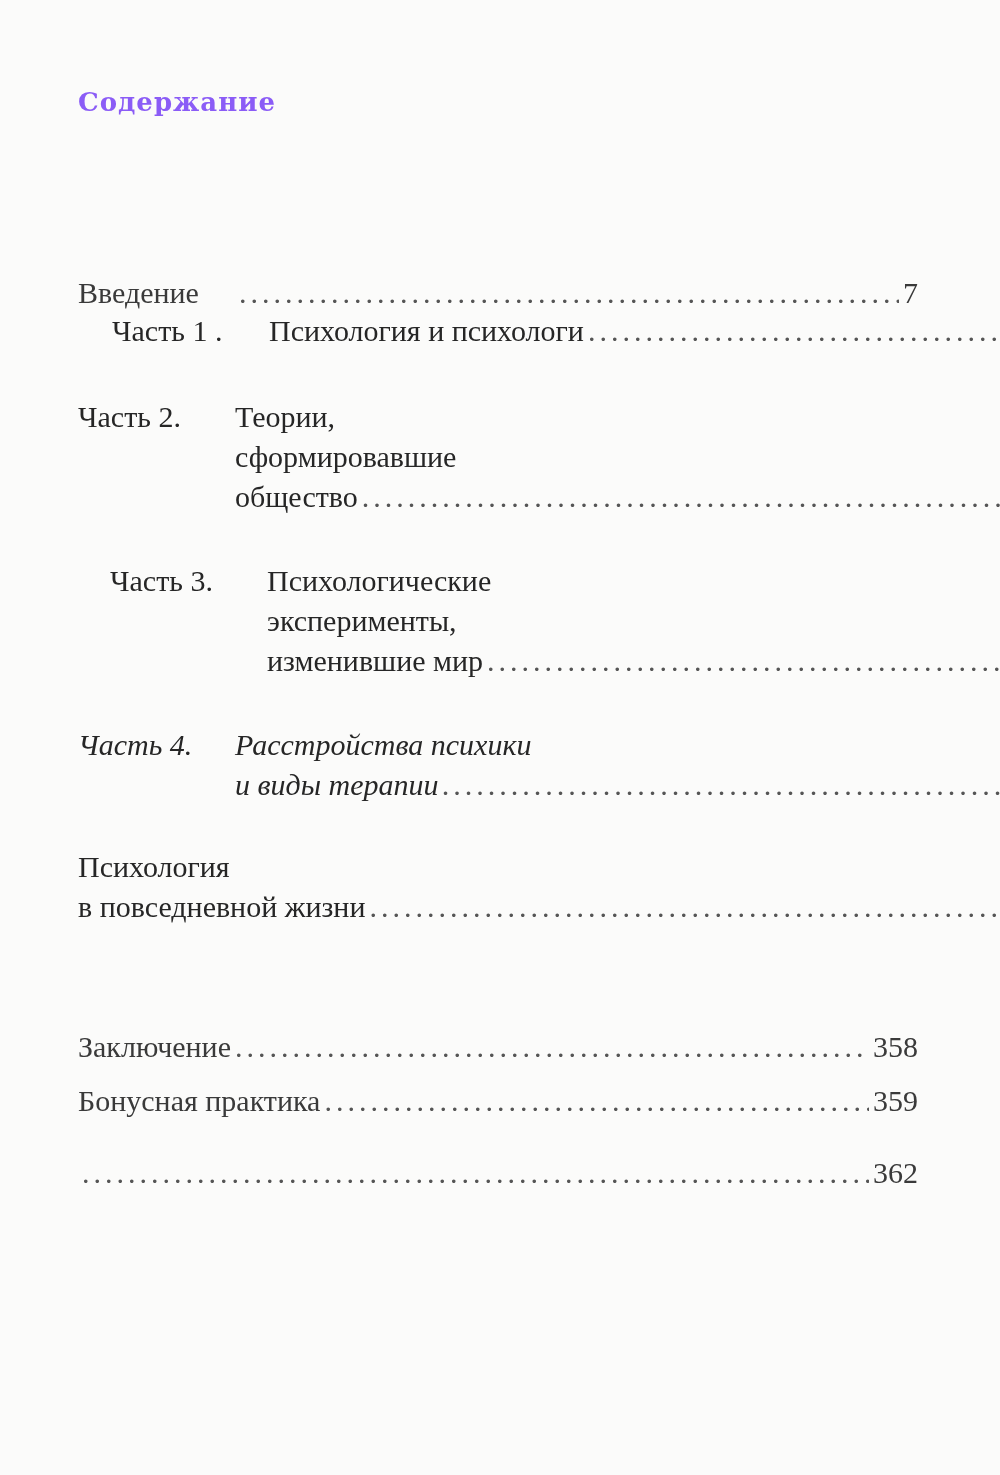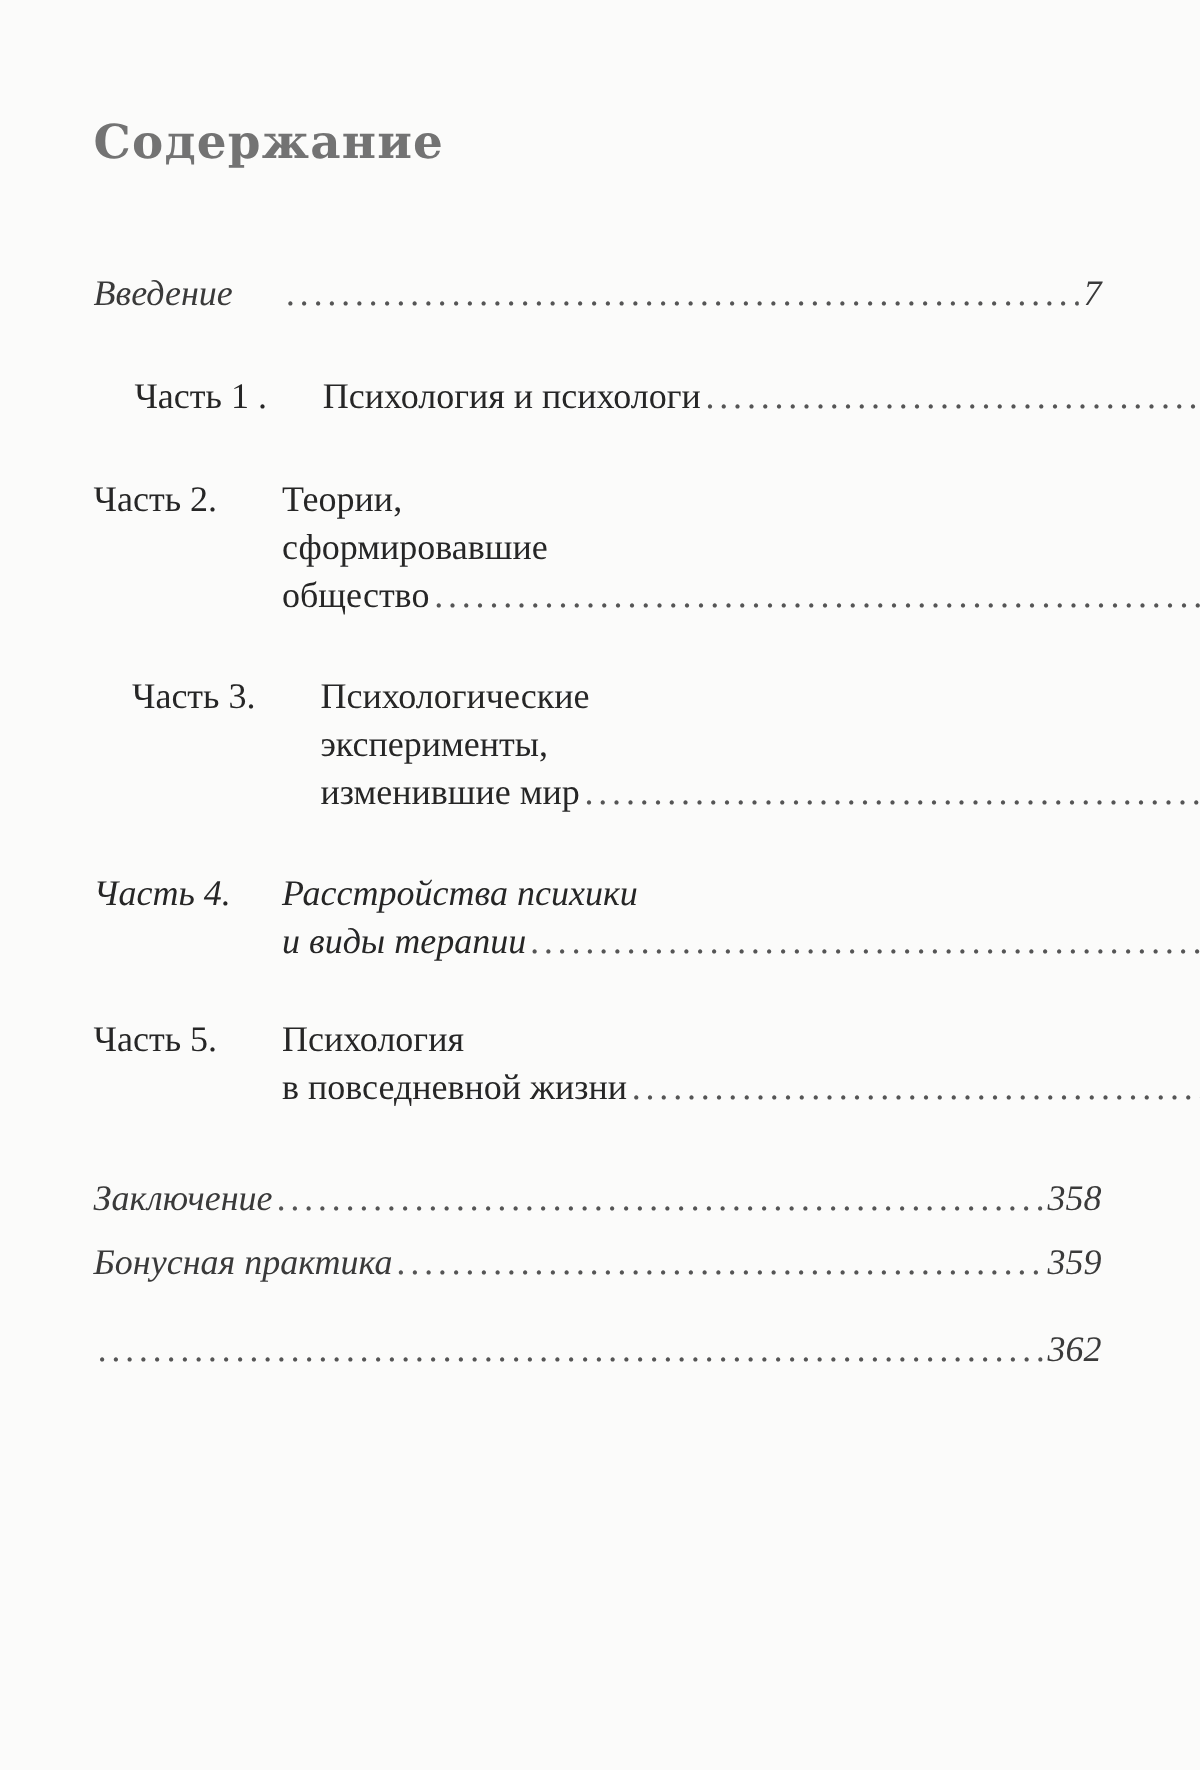--- a/index.html
+++ b/index.html
@@ -6,27 +6,27 @@
     body {
       width: 1000px; height: 1475px;
       background: #fbfbfa;
       color: #262626;
       font-family: "Liberation Serif", "DejaVu Serif", serif;
       position: relative;
       overflow: hidden;
     }
     .page-title {
       position: absolute; left: 78px; top: 70px;
-      font-size: 39px; font-weight: bold; letter-spacing: 1px;
-      color: #737373;
+      font-size: 26px; font-weight: bold; letter-spacing: 1px;
+      color: #8b5cf6;
       font-family: "DejaVu Serif", serif;
     }
     .toc { position: absolute; left: 78px; top: 225px; width: 840px; }
     .entry { position: relative; font-size: 30px; line-height: 40px; }
-    .entry.italic { font-style: italic; color: #3a3a3a; }
+    .entry.italic { color: #3a3a3a; margin-top: 48px; }
     .entry.part { font-weight: normal; }
     .row { display: flex; align-items: baseline; }
     .prefix { width: 157px; flex: none; white-space: nowrap; }
     .title-block { flex: 1; }
     .title-line { display: block; }
     .last-line { display: flex; align-items: baseline; }
     .leader {
       flex: 1; overflow: hidden; white-space: nowrap;
       letter-spacing: 4px; color: #555; margin: 0 4px;
     }
@@ -98,21 +98,20 @@
           <span>и виды терапии</span>
           <span class="leader"></span>
 
         </div>
       </div>
     </div>
   </div>
 
   <div class="entry part" style="position:absolute; top:622px; width:840px;">
     <div class="row">
-      <span class="prefix">Часть 5.</span>
       <div class="title-block">
         <span class="title-line">Психология</span>
         <div class="last-line">
           <span>в повседневной жизни</span>
           <span class="leader"></span>
 
         </div>
       </div>
     </div>
   </div>

